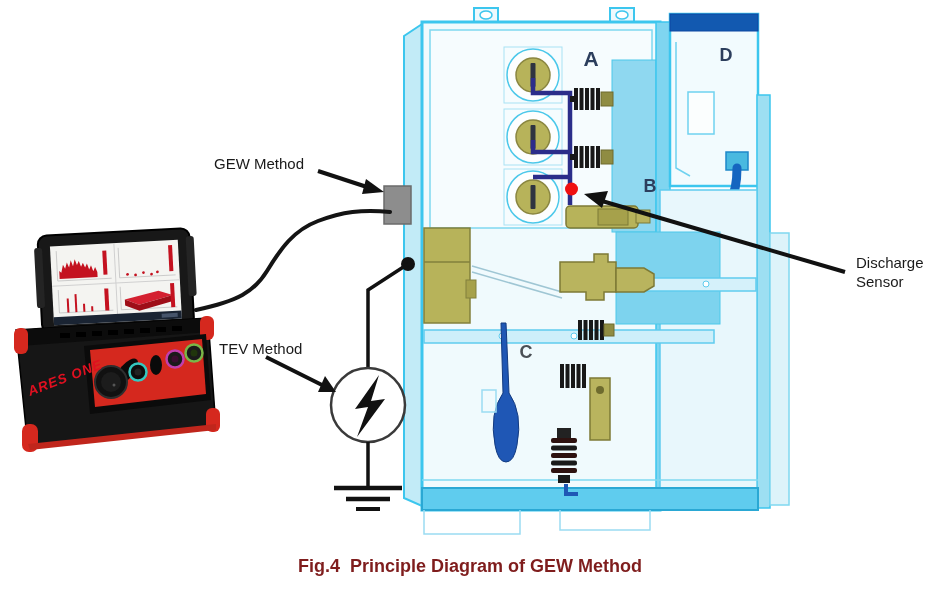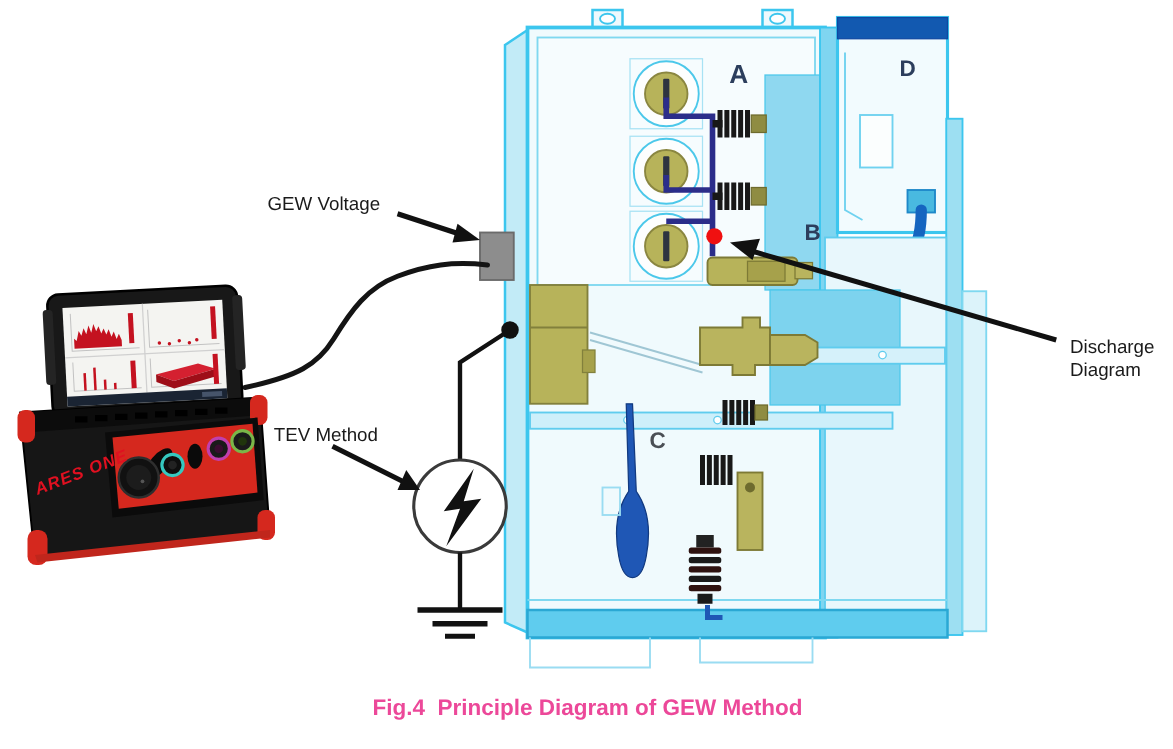--- a/index.html
+++ b/index.html
@@ -13,28 +13,28 @@
   .stage svg{position:absolute;left:0;top:0;}
   .lbl{
     position:absolute;
     color:#1a1a1a;
     font-size:15px;
     line-height:19px;
     white-space:nowrap;
   }
   .lbl-gew{left:214px;top:154px;}
   .lbl-tev{left:219px;top:339px;}
-  .lbl-discharge{left:856px;top:253px;margin-top:15px;}
+  .lbl-discharge{left:856px;top:253px;}
   .caption{
     position:absolute;
     left:200px;top:556px;width:540px;
     text-align:center;
     font-size:18px;
     font-weight:bold;
-    color:#ec4899;
+    color:#7f1d1d;
     white-space:pre;
   }
   .svgtext{font-family:"Liberation Sans",sans-serif;font-weight:bold;}
 </style>
 </head>
 <body>
 
 <div class="stage">
 
 <svg width="938" height="599" viewBox="0 0 938 599">
@@ -322,24 +322,24 @@
           <circle cx="194" cy="353" r="8.5" fill="#1a1a1a" stroke="#7ab648" stroke-width="2.5"></circle>
           <circle cx="194" cy="353" r="3.5" fill="#20350c"></circle>
         </g>
       </g>
 
       <text x="30" y="396" transform="rotate(-21 30 396)" font-family="Liberation Sans, sans-serif" font-size="13.5" font-weight="bold" font-style="italic" letter-spacing="1" fill="#e01020">ARES ONE</text>
     </g>
   </g>
 </svg>
 
-  <div class="lbl lbl-gew">GEW Voltage</div>
+  <div class="lbl lbl-gew">GEW Method</div>
 
   <div class="lbl lbl-tev">TEV Method</div>
 
   <div class="lbl lbl-discharge">
     <div>Discharge</div>
-    <div>Diagram</div>
+    <div>Sensor</div>
   </div>
 
   <div class="caption">Fig.4  Principle Diagram of GEW Method</div>
 
 </div>
 
 </body></html>

